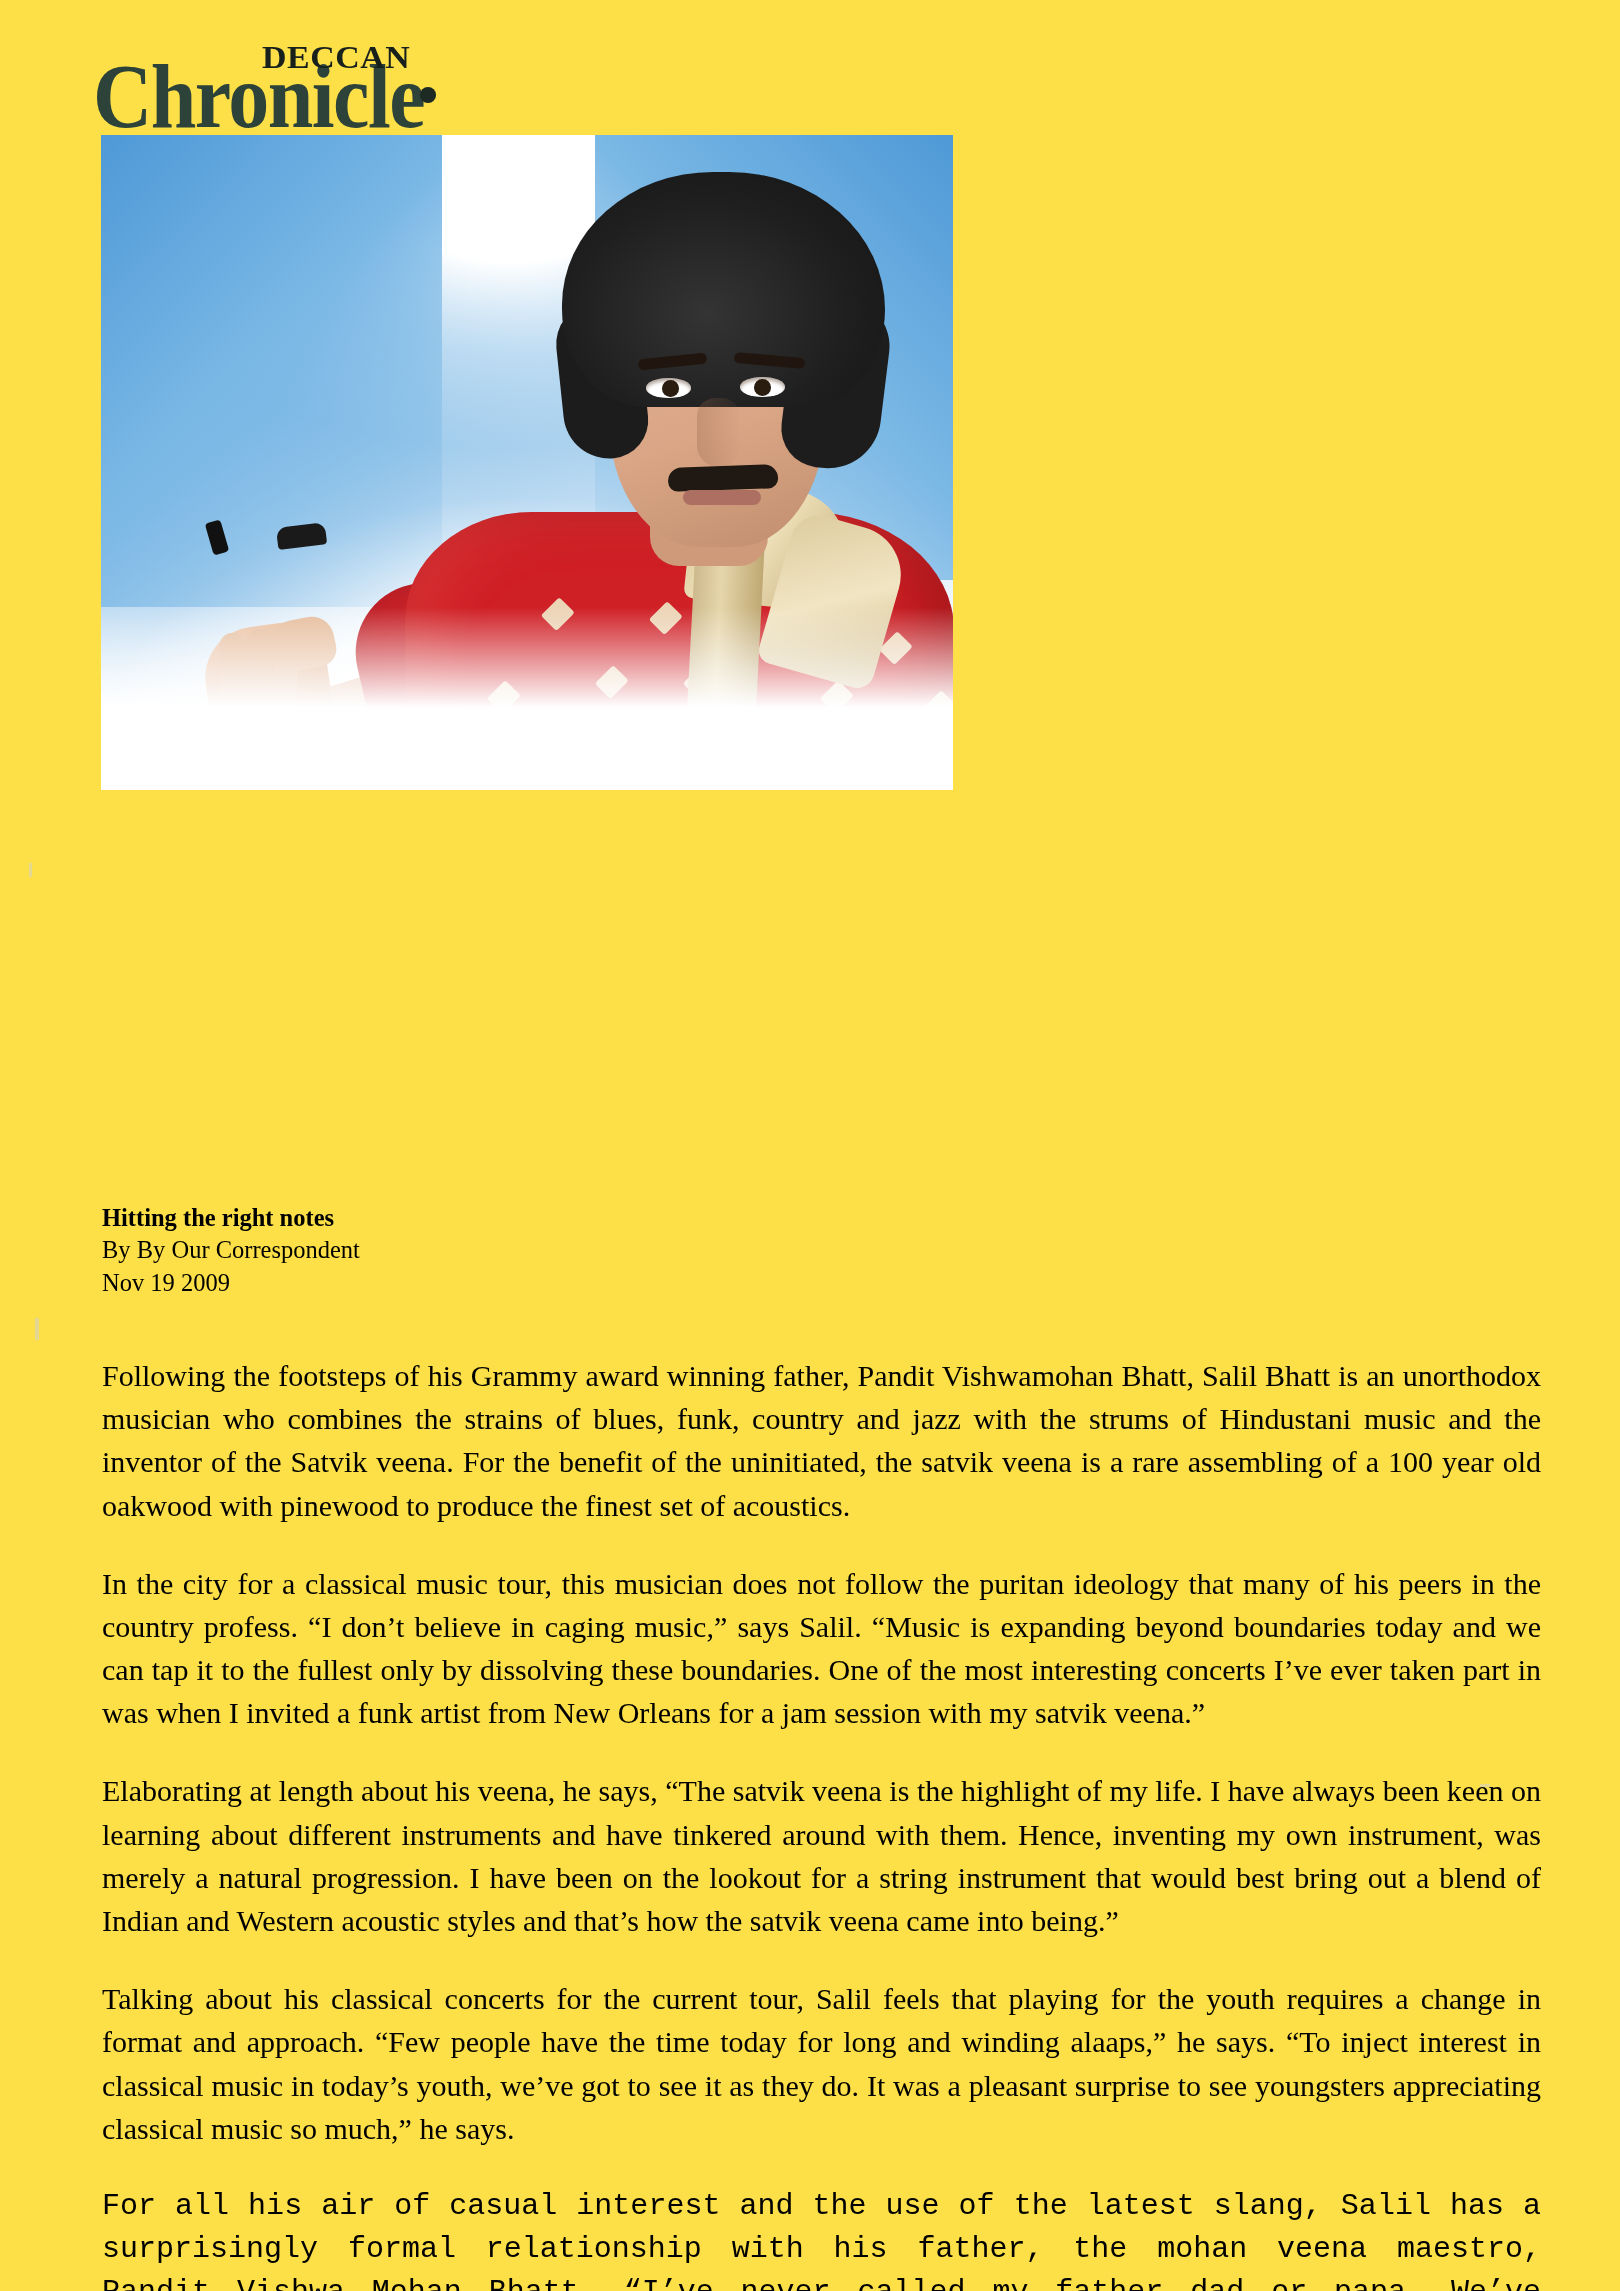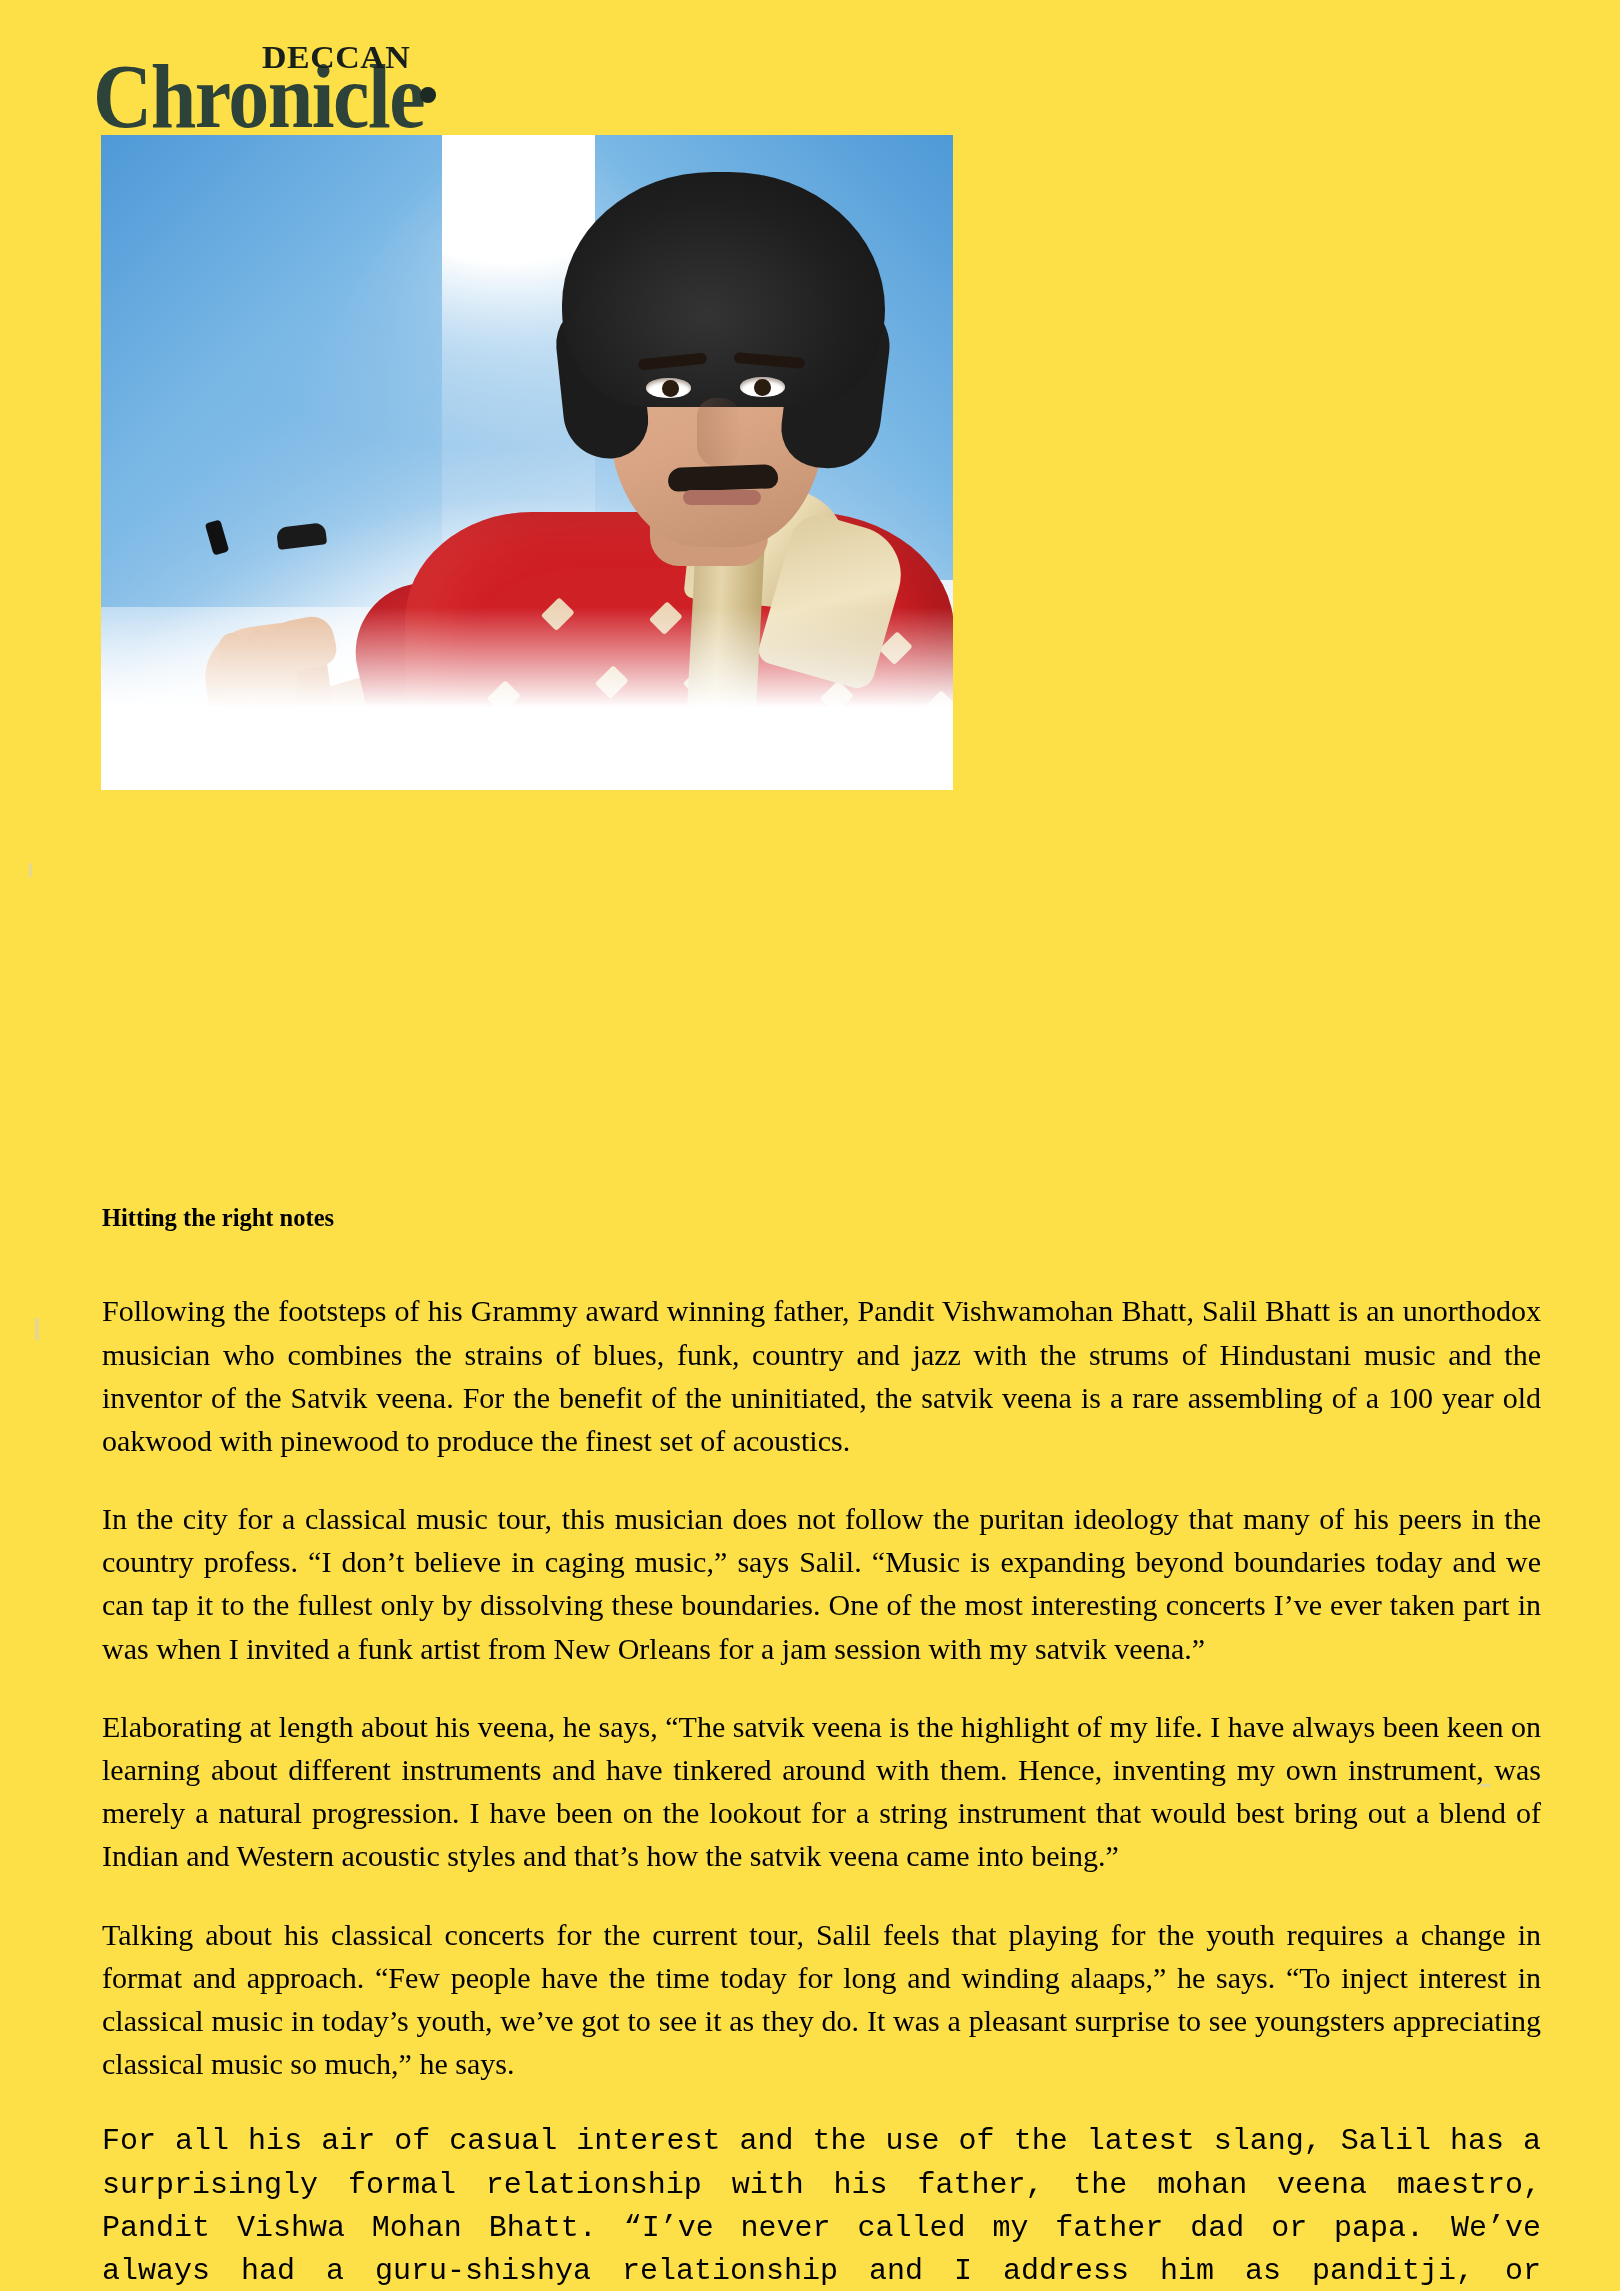--- a/index.html
+++ b/index.html
@@ -428,20 +428,22 @@
       <div class="thumb"></div>
       <div class="slide-bar"></div>
       <div class="pick"></div>
     </div>
 
     <div class="photo-bg-white-bottom"></div>
   </div>
 
   <div class="article">
     <p class="headline">Hitting the right notes</p>
+    <p class="byline">By By Our Correspondent</p>
+    <p class="dateline">Nov 19 2009</p>
 
     <div class="body-block">
       <p class="para">Following the footsteps of his Grammy award winning father, Pandit Vishwamohan Bhatt, Salil Bhatt is an unorthodox musician who combines the strains of blues, funk, country and jazz with the strums of Hindustani music and the inventor of the Satvik veena. For the benefit of the uninitiated, the satvik veena is a rare assembling of a 100 year old oakwood with pinewood to produce the finest set of acoustics.</p>
       <p class="para">In the city for a classical music tour, this musician does not follow the puritan ideology that many of his peers in the country profess. “I don’t believe in caging music,” says Salil. “Music is expanding beyond boundaries today and we can tap it to the fullest only by dissolving these boundaries. One of the most interesting concerts I’ve ever taken part in was when I invited a funk artist from New Orleans for a jam session with my satvik veena.”</p>
       <p class="para">Elaborating at length about his veena, he says, “The satvik veena is the highlight of my life. I have always been keen on learning about different instruments and have tinkered around with them. Hence, inventing my own instrument, was merely a natural progression. I have been on the lookout for a string instrument that would best bring out a blend of Indian and Western acoustic styles and that’s how the satvik veena came into being.”</p>
       <p class="para">Talking about his classical concerts for the current tour, Salil feels that playing for the youth requires a change in format and approach. “Few people have the time today for long and winding alaaps,” he says. “To inject interest in classical music in today’s youth, we’ve got to see it as they do. It was a pleasant surprise to see youngsters appreciating classical music so much,” he says.</p>
       <p class="para">For all his air of casual interest and the use of the latest slang, Salil has a surprisingly formal relationship with his father, the mohan veena maestro, Pandit Vishwa Mohan Bhatt. “I’ve never called my father dad or papa. We’ve always had a guru-shishya relationship and I address him as panditji, or guruji,” he says.100</p>
     </div>
   </div>
 

